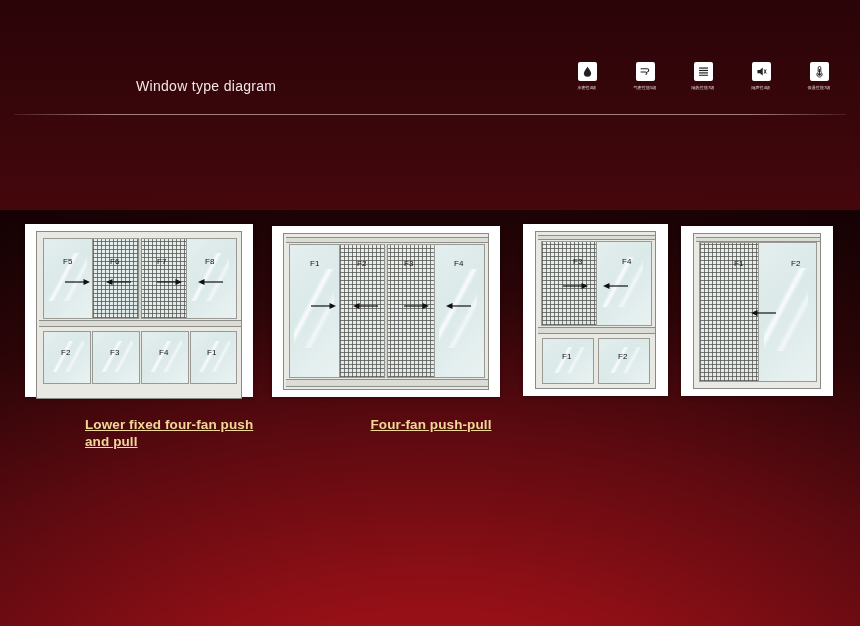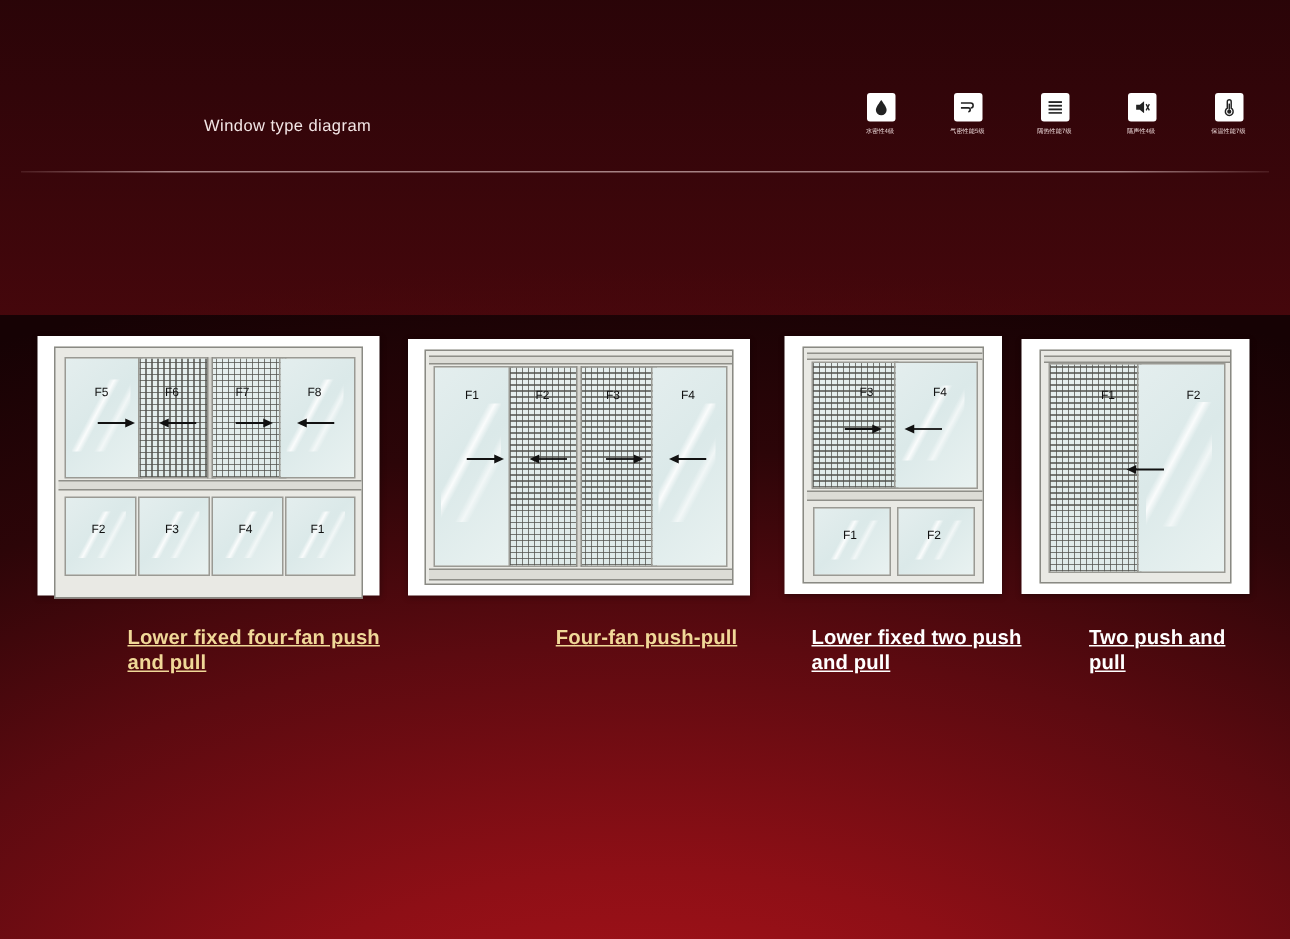--- a/index.html
+++ b/index.html
@@ -31,21 +31,21 @@
   .header {
     position: absolute;
     left: 0; top: 0;
     width: 860px;
     height: 120px;
   }
   .header-title {
     position: absolute;
     left: 136px;
     top: 78px;
-    font-size: 11px;
+    font-size: 14px;
     color: #f3e6e6;
     letter-spacing: 0.3px;
     white-space: nowrap;
   }
   .header-rule {
     position: absolute;
     left: 14px;
     top: 114px;
     width: 832px;
     height: 1px;
@@ -348,36 +348,34 @@
             </svg>
         </span>
         <span class="arrow" style="left:66px; top:50px;">
           <svg width="26" height="8" viewBox="0 0 26 8">
               <path d="M26 4 h-19" stroke="#111" stroke-width="1.2"></path>
               <path d="M1 4 l6.5 -3 v6 Z" fill="#111"></path>
             </svg>
         </span>
       </div>
     </div>
-    <div class="card-caption" style="left:541px; top:192px; width:150px; color:#ffffff;">Lower fixed two push and pull</div>
 
     <div class="card" style="left:681px; top:2px; width:152px; height:170px;">
       <div class="frame-outer" style="left:12px; top:7px; width:128px; height:156px;">
 
         <div class="pane mesh" style="left:5px; top:8px; width:62px; height:140px;"></div>
         <div class="pane glass" style="left:64px; top:8px; width:59px; height:140px;"></div>
         <div class="rail" style="left:2px; top:3px; width:124px; height:5px;"></div>
 
         <span class="tag" style="left:40px; top:25px;">F1</span>
         <span class="tag" style="left:97px; top:25px;">F2</span>
 
         <span class="arrow" style="left:56px; top:75px;">
           <svg width="26" height="8" viewBox="0 0 26 8">
               <path d="M26 4 h-19" stroke="#111" stroke-width="1.2"></path>
               <path d="M1 4 l6.5 -3 v6 Z" fill="#111"></path>
             </svg>
         </span>
       </div>
     </div>
-    <div class="card-caption" style="left:726px; top:192px; width:110px; color:#ffffff;">Two push and pull</div>
 
   </div>
 </div>
 
 </body></html>

